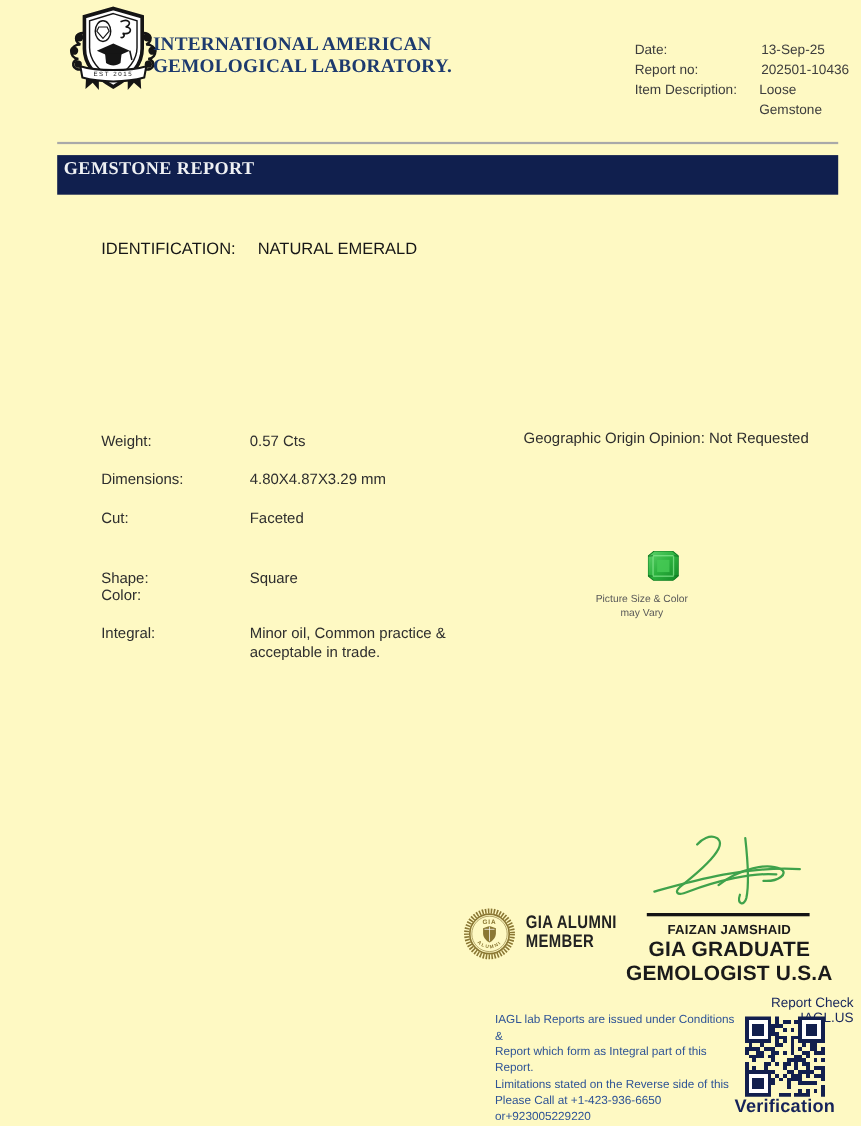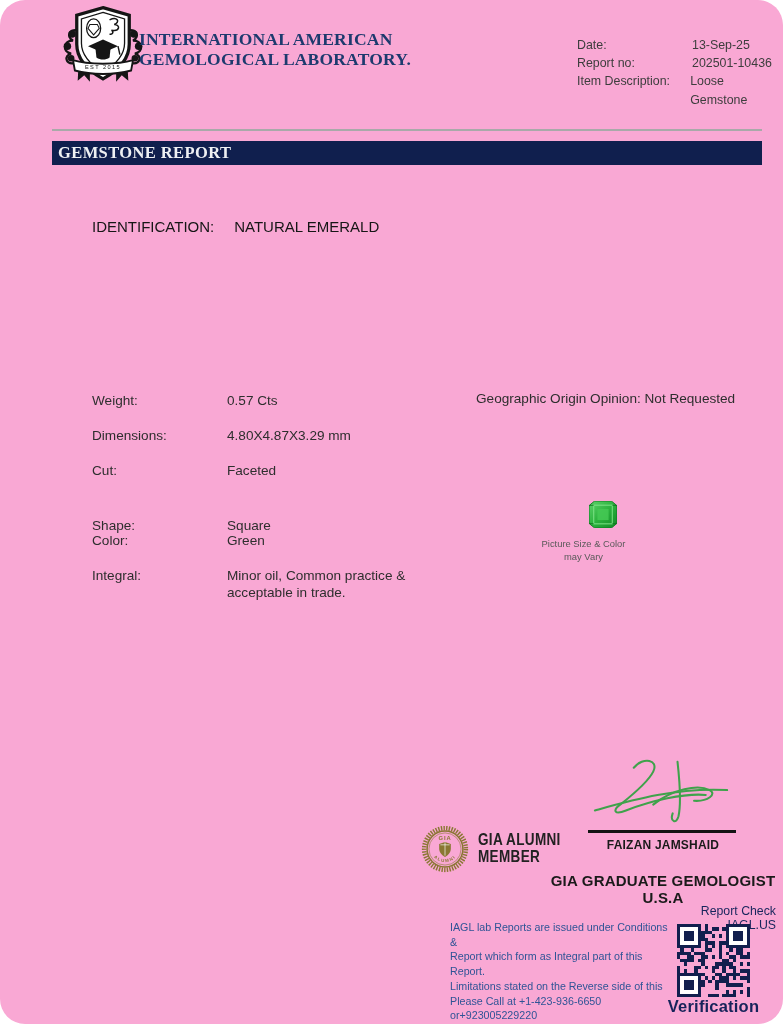--- a/index.html
+++ b/index.html
@@ -1,51 +1,51 @@
 <!DOCTYPE html>
 <html><head>
 <meta charset="utf-8">
 <style>
   html,body{margin:0;padding:0;background:#ffffff;}
   .page{
-    position:relative;width:783px;height:1024px;background:#f9a8d4;overflow:hidden;
-    font-family:"Liberation Sans", sans-serif;color:#2e2e2e;border-radius:25px;
+    position:relative;width:783px;height:1024px;background:#fef9c3;overflow:hidden;
+    font-family:"Liberation Sans", sans-serif;color:#2e2e2e;
   }
   
   .crest{position:absolute;left:58px;top:3px;}
   .org-name{position:absolute;left:139px;top:30px;
     font-family:"Liberation Serif", serif;font-weight:bold;color:#1d3a6e;
     font-size:17.5px;line-height:19.5px;letter-spacing:.2px;}
   .meta{position:absolute;left:577px;top:36px;font-size:12.4px;color:#3d3d3d;line-height:18.2px;}
   .meta-row{display:flex;}
   .meta-row .m-label{width:115px;}
   
   .rule{position:absolute;left:52px;top:129px;width:710px;height:1.5px;background:#a9a9a9;}
-  .banner{position:absolute;left:52px;top:141px;width:710px;height:24px;background:#101f4e;}
+  .banner{position:absolute;left:52px;top:141px;width:710px;height:36px;background:#101f4e;}
   .banner span{font-family:"Liberation Serif", serif;font-weight:bold;color:#eef0f3;
     font-size:16.5px;line-height:24px;padding-left:6px;letter-spacing:.4px;}
   
   .ident{position:absolute;left:92px;top:218px;font-size:15px;color:#161616;}
   .ident .i-val{margin-left:20px;}
   
   .attr-row{position:absolute;left:92px;display:flex;font-size:13.6px;color:#2e2e2e;line-height:17px;}
   .attr-row .lab{width:135px;}
   .attr-row .val{width:242px;}
   .r1{top:392px}.r2{top:427px}.r3{top:462px}.r4{top:517px}.r5{top:532px}.r6{top:567px}
   
   .origin{position:absolute;left:476px;top:391px;font-size:13.6px;color:#2e2e2e;}
   .gem{position:absolute;left:589px;top:501px;}
   .gem-caption{position:absolute;left:520px;top:538px;width:127px;text-align:center;
     font-size:9.4px;line-height:12.6px;color:#595959;}
   
   .sig-ink{position:absolute;left:582px;top:758px;}
   .sig-line{position:absolute;left:588px;top:830px;width:148px;height:2.5px;background:#141414;}
   .sig-text{position:absolute;left:545px;top:838px;width:236px;text-align:center;color:#1a1a1a;}
   .sig-name{font-size:12px;font-weight:bold;letter-spacing:.2px;}
-  .sig-title{font-size:15px;font-weight:bold;margin-top:20px;letter-spacing:.2px;}
+  .sig-title{font-size:19px;font-weight:bold;margin-top:1px;letter-spacing:.2px;}
   
   .seal{position:absolute;left:420px;top:824px;}
   .alumni-text{position:absolute;left:478px;top:831px;color:#222222;font-weight:bold;
     font-size:16.5px;line-height:17px;transform:scaleX(.82);transform-origin:left top;letter-spacing:.4px;}
   
   .report-check{position:absolute;left:650px;top:904px;width:126px;text-align:right;
     font-size:12.3px;color:#17255c;}
   .disclaimer{position:absolute;left:450px;top:920px;width:222px;
     font-size:10.7px;line-height:14.7px;color:#2f5496;}
   .qr{position:absolute;left:677px;top:924px;width:73px;height:73px;}
@@ -128,21 +128,20 @@
   <div class="attr-row r3">
     <span class="lab">Cut:</span>
     <span class="val">Faceted</span>
   </div>
   <div class="attr-row r4">
     <span class="lab">Shape:</span>
     <span class="val">Square</span>
   </div>
   <div class="attr-row r5">
     <span class="lab">Color:</span>
-    <span class="val">Green</span>
   </div>
   <div class="attr-row r6">
     <span class="lab">Integral:</span>
     <span class="val">Minor oil, Common practice &amp; acceptable in trade.</span>
   </div>
 
   <div class="origin">Geographic Origin Opinion: Not Requested</div>
 
   <svg class="gem" viewBox="0 0 30 29" width="28" height="27">
     <defs>

